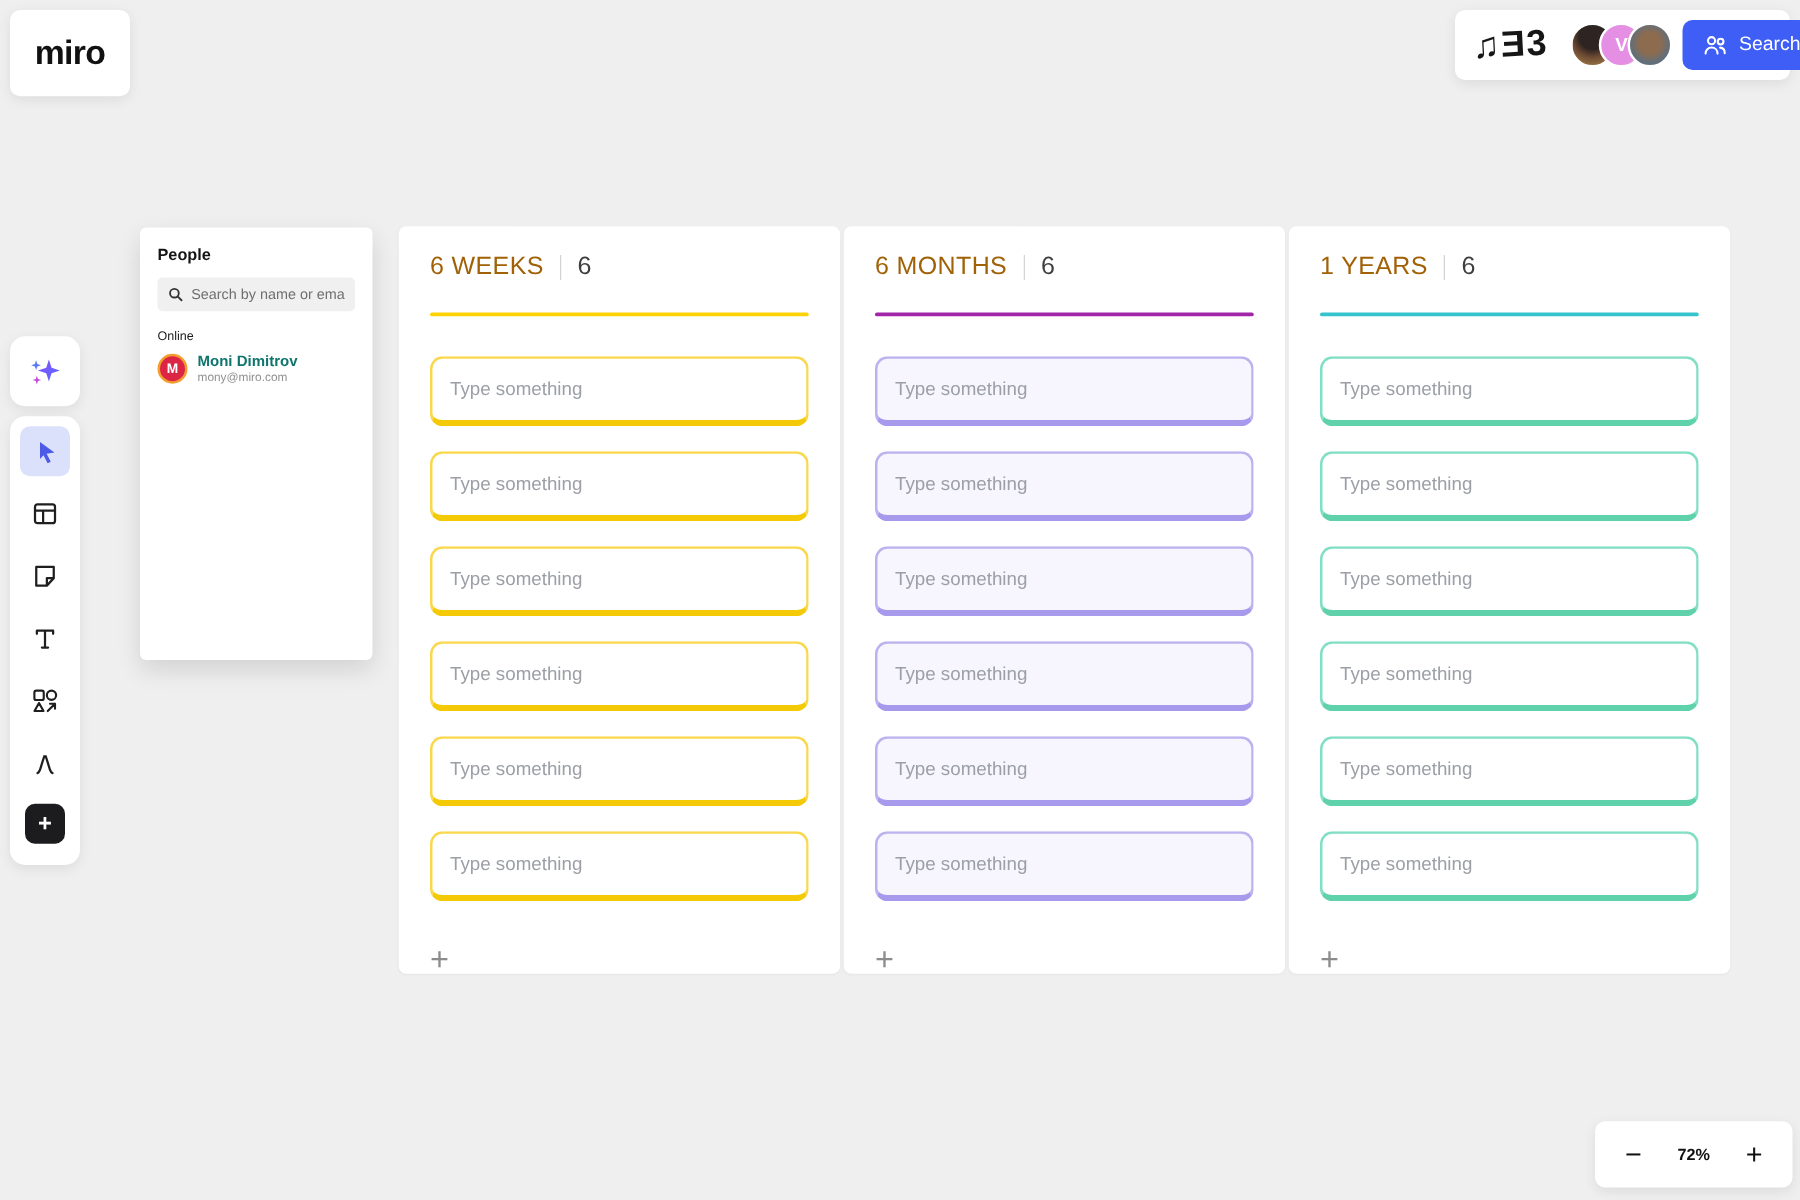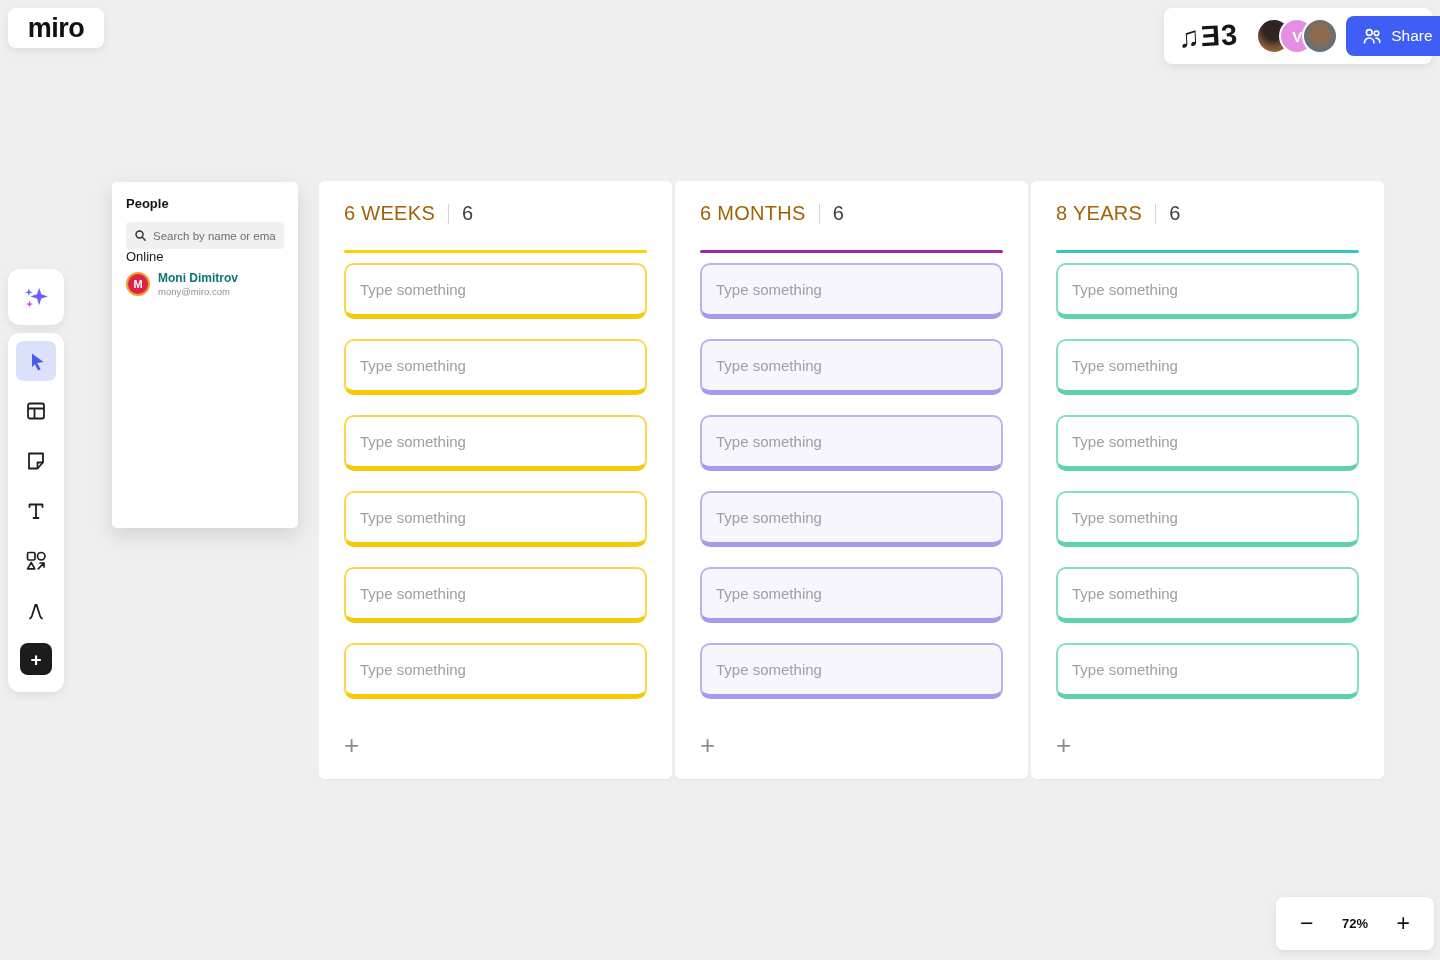--- a/index.html
+++ b/index.html
@@ -3,21 +3,21 @@
 <meta charset="utf-8">
 <style>
   * { margin:0; padding:0; box-sizing:border-box; }
   html,body { width:1440px; height:960px; overflow:hidden; }
   body { font-family:"Liberation Sans", sans-serif; background:#EFEFF0; position:relative; }
 
   .card { position:absolute; background:#fff; border-radius:8px; }
   .float { box-shadow:0 3px 10px rgba(0,0,0,.08); }
 
   
-  #logo-card { left:8px; top:8px; width:96px; height:40px; display:flex; align-items:center; justify-content:center; }
+  #logo-card { left:8px; top:8px; width:96px; height:69px; display:flex; align-items:center; justify-content:center; }
   #logo-card .logo-text { font-size:27px; font-weight:700; color:#111; letter-spacing:-.5px; }
 
   #top-right { left:1164px; top:8px; width:268px; height:56px; display:flex; align-items:center; padding:0 8px 0 14px; }
   .doodle { font-size:29px; font-weight:700; color:#161616; letter-spacing:1px; transform:rotate(-3deg); cursor:pointer; white-space:nowrap; }
   .tr-divider { width:1px; height:30px; background:#E3E3E3; margin:0 10px 0 8px; }
   .avatar-stack { display:flex; align-items:center; margin-right:8px; }
   .avatar { width:36px; height:36px; border-radius:50%; border:2px solid #fff; flex:0 0 auto; display:flex; align-items:center; justify-content:center; font-size:15px; font-weight:700; color:#fff; cursor:pointer; }
   .avatar + .avatar { margin-left:-13px; }
   .avatar.photo-1 { background:radial-gradient(circle at 50% 28%, #2e2522 38%, #6e4a33 60%, #b08a4e 100%); }
   .avatar.photo-2 { background:radial-gradient(circle at 50% 45%, #8d6b4f 35%, #5d6f7e 70%, #c7b98e 100%); }
@@ -30,35 +30,35 @@
   .tool.selected { background:#DCE1FB; }
   .tool svg { display:block; }
   .tool-add { width:32px; height:32px; border-radius:8px; background:#1C1C1E; color:#fff; font-size:19px; font-weight:700; display:flex; align-items:center; justify-content:center; cursor:pointer; border:none; margin-top:2px; line-height:1; }
 
   
   #people-panel { left:112px; top:182px; width:186px; height:346px; border-radius:5px; box-shadow:0 8px 20px rgba(0,0,0,.12); padding:14px; }
   .pp-title { font-size:13px; font-weight:700; color:#141414; }
   .pp-search { margin-top:11px; height:27px; background:#F0F0F1; border-radius:4px; display:flex; align-items:center; padding:0 8px; gap:6px; }
   .pp-search input { border:none; outline:none; background:transparent; font-family:inherit; font-size:11.5px; color:#333; width:100%; }
   .pp-search input::placeholder { color:#6F6F6F; }
-  .pp-online { font-size:13px; color:#1a1a1a; }
+  .pp-online { margin-top:15px; font-size:10px; color:#1a1a1a; }
   .pp-user { margin-top:7px; display:flex; align-items:center; gap:8px; cursor:pointer; }
   .pp-avatar { width:24px; height:24px; border-radius:50%; background:#DC2545; border:2.5px solid #F49D2F; color:#fff; font-size:11px; font-weight:700; display:flex; align-items:center; justify-content:center; }
   .pp-name { font-size:12px; font-weight:700; color:#0f766e; line-height:1.25; }
   .pp-email { font-size:9.5px; color:#8F8F8F; line-height:1.25; }
 
   
   .column { position:absolute; top:181px; width:353px; height:598px; background:#fff; border-radius:6px; box-shadow:0 1px 2px rgba(0,0,0,.04); padding:19px 25px 0 25px; }
   .col-0 { left:319px; } .col-1 { left:675px; } .col-2 { left:1031px; }
   .col-header { display:flex; align-items:center; height:27px; }
   .col-title { font-size:20px; color:#a16207; letter-spacing:.3px; cursor:pointer; }
   .col-sep { width:1px; height:20px; background:#D4D4D4; margin:0 13px; }
   .col-count { font-size:20px; color:#3F3F3F; }
   .col-underline { margin-top:23px; height:3px; border-radius:2px; background:var(--accent); }
-  .col-items { margin-top:10px; }
+  .col-items { margin-top:32px; }
   .col-input { display:block; width:100%; height:56px; border-radius:10px; border:2px solid var(--in-border); border-bottom:5px solid var(--in-bb); background:var(--in-fill); margin-bottom:20px; padding:0 14px; font-family:inherit; font-size:15px; color:#333; outline:none; }
   .col-input::placeholder { color:#9CA0A6; }
   .col-add { margin-top:13px; background:none; border:none; font-size:26px; color:#8C8C8C; cursor:pointer; line-height:1; padding:0; font-family:inherit; }
 
   
   #zoom-card { left:1276px; top:897px; width:158px; height:53px; display:flex; align-items:center; justify-content:space-between; padding:0 22px; }
   .zoom-btn { background:none; border:none; font-size:23px; color:#111; cursor:pointer; font-family:inherit; line-height:1; padding:0 2px; }
   .zoom-level { font-size:13px; font-weight:700; color:#111; cursor:pointer; }
 </style>
 </head>
@@ -80,21 +80,21 @@
   </div>
   <button class="share-btn" style="background: rgb(62, 94, 245);">
     <span style="display:flex;">
       <svg width="22" height="22" viewBox="0 0 24 24" fill="none" stroke="#fff" stroke-width="1.8" stroke-linecap="round">
         <circle cx="9" cy="8.2" r="3.1"></circle>
         <path d="M3.8 19.5c0-3.2 2.3-5.3 5.2-5.3s5.2 2.1 5.2 5.3"></path>
         <circle cx="16.9" cy="9" r="2.5"></circle>
         <path d="M16.4 14.3c2.6.2 4.1 2.2 4.1 4.8"></path>
       </svg>
     </span>
-    <span>Share</span>
+    <span>Search</span>
   </button>
 </div>
 
 <div id="ai-card" class="card float">
   <span style="display:flex;">
     <svg width="30" height="30" viewBox="0 0 24 24">
       <defs>
         <linearGradient id="gStar" x1="0" y1="0" x2="1" y2="1">
           <stop offset="0" stop-color="#8A4DFF"></stop>
             <stop offset="1" stop-color="#536DFE"></stop>
@@ -210,21 +210,21 @@
     <input class="col-input" type="text" placeholder="Type something" style="">
     <input class="col-input" type="text" placeholder="Type something" style="">
     <input class="col-input" type="text" placeholder="Type something" style="">
     <input class="col-input" type="text" placeholder="Type something" style="">
   </div>
   <button class="col-add">+</button>
 </section>
 
 <section class="column col-2" style="--accent: #35C4CE; --in-border: #82DEC4; --in-bb: #60D2AB; --in-fill: #FFFFFF;">
   <div class="col-header">
-    <span class="col-title">8 YEARS</span>
+    <span class="col-title">1 YEARS</span>
     <span class="col-sep"></span>
     <span class="col-count">6</span>
   </div>
   <div class="col-underline"></div>
   <div class="col-items">
     <input class="col-input" type="text" placeholder="Type something" style="">
     <input class="col-input" type="text" placeholder="Type something" style="">
     <input class="col-input" type="text" placeholder="Type something" style="">
     <input class="col-input" type="text" placeholder="Type something" style="">
     <input class="col-input" type="text" placeholder="Type something" style="">

